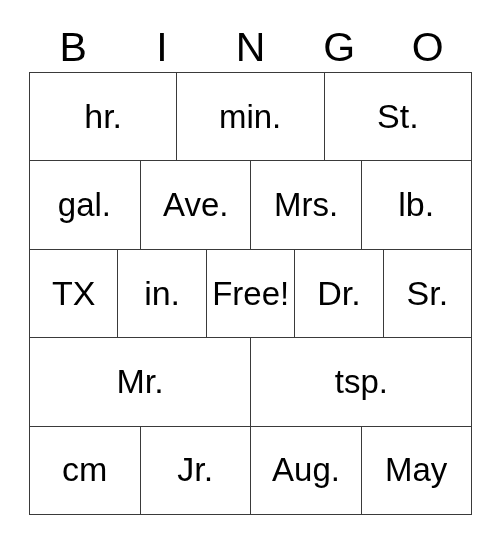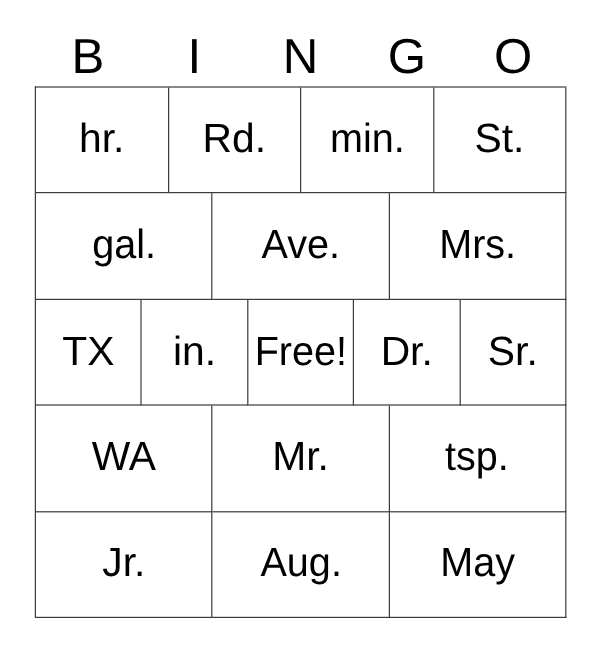--- a/index.html
+++ b/index.html
@@ -99,39 +99,39 @@
     <div class="header-cell">O</div>
   </div>
 
   <div class="grid">
 
     <div class="grid-row">
       <div class="grid-cell">
           <span class="cell-text">hr.</span>
         </div>
       <div class="grid-cell">
-          <span class="cell-text">Rd.</span>
-        </div>
-      <div class="grid-cell">
           <span class="cell-text fit">min.</span>
         </div>
       <div class="grid-cell">
           <span class="cell-text">St.</span>
         </div>
     </div>
 
     <div class="grid-row">
       <div class="grid-cell">
           <span class="cell-text fit">gal.</span>
         </div>
       <div class="grid-cell">
           <span class="cell-text fit">Ave.</span>
         </div>
       <div class="grid-cell">
           <span class="cell-text fit">Mrs.</span>
+        </div>
+      <div class="grid-cell">
+          <span class="cell-text">lb.</span>
         </div>
     </div>
 
     <div class="grid-row">
       <div class="grid-cell">
           <span class="cell-text">TX</span>
         </div>
       <div class="grid-cell">
           <span class="cell-text">in.</span>
         </div>
@@ -141,31 +141,31 @@
       <div class="grid-cell">
           <span class="cell-text">Dr.</span>
         </div>
       <div class="grid-cell">
           <span class="cell-text">Sr.</span>
         </div>
     </div>
 
     <div class="grid-row">
       <div class="grid-cell">
-          <span class="cell-text">WA</span>
-        </div>
-      <div class="grid-cell">
           <span class="cell-text">Mr.</span>
         </div>
       <div class="grid-cell">
           <span class="cell-text fit">tsp.</span>
         </div>
     </div>
 
     <div class="grid-row">
+      <div class="grid-cell">
+          <span class="cell-text">cm</span>
+        </div>
       <div class="grid-cell">
           <span class="cell-text">Jr.</span>
         </div>
       <div class="grid-cell">
           <span class="cell-text fit">Aug.</span>
         </div>
       <div class="grid-cell">
           <span class="cell-text fit">May</span>
         </div>
     </div>

